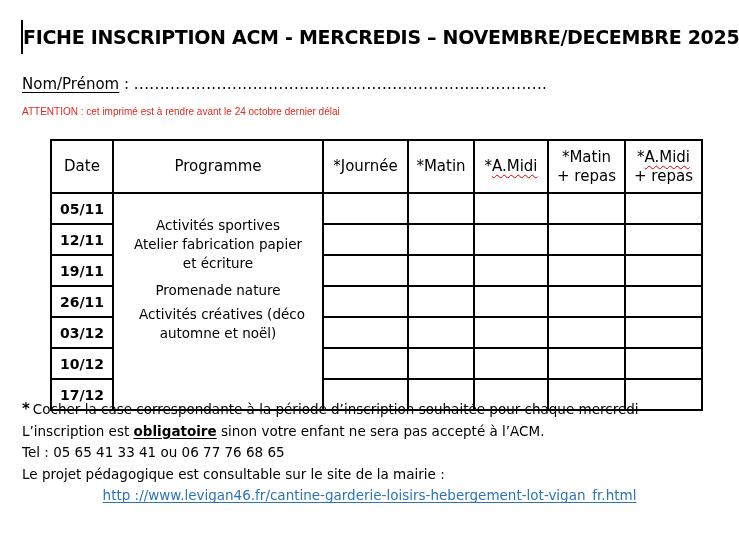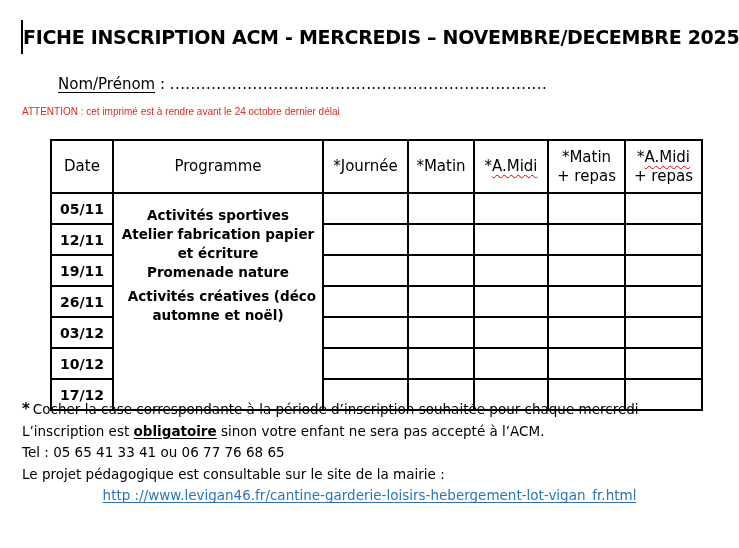--- a/index.html
+++ b/index.html
@@ -26,21 +26,20 @@
   }
 
   .name-line {
     position: absolute; left: 22px; top: 75px;
     font-size: 15px; white-space: nowrap;
     width: 525px; overflow: hidden;
   }
   .name-label {
     text-decoration: underline;
     text-underline-offset: 3px;
-    margin-left: 36px;
   }
   .name-dots { letter-spacing: 0.4px; }
 
   .attention {
     position: absolute; left: 22px; top: 106px;
     font-family: "Liberation Sans", sans-serif;
     font-size: 10px;
     color: var(--attention-red, #d92b21);
   }
 
@@ -50,25 +49,25 @@
   }
   .sched th, .sched td {
     border: 2px solid #000;
     padding: 0; text-align: center; vertical-align: middle;
   }
   .sched thead tr { height: 53px; }
   .sched tbody tr { height: 31px; }
   .sched th { font-weight: 400; font-size: 15px; line-height: 19px; }
   td.date-cell { font-weight: 700; font-size: 14px; }
   td.prog-cell {
-    vertical-align: top; padding-top: 12px;
-    font-size: 13.5px; line-height: 19px; font-weight: 700;
+    vertical-align: top; padding-top: 22px;
+    font-size: 13.5px; line-height: 19px; font-weight: 400;
   }
   .prog-line { white-space: nowrap; }
-  .p-gap-lg { }
+  .p-gap-lg { margin-top: 8px; }
   .p-gap-sm { margin-top: 5px; margin-left: 8px; }
 
   .squiggle {
     text-decoration: underline;
     text-decoration-style: wavy;
     text-decoration-color: var(--squiggle-red, #e00000);
     text-decoration-thickness: 1px;
     text-underline-offset: 3px;
   }
 

